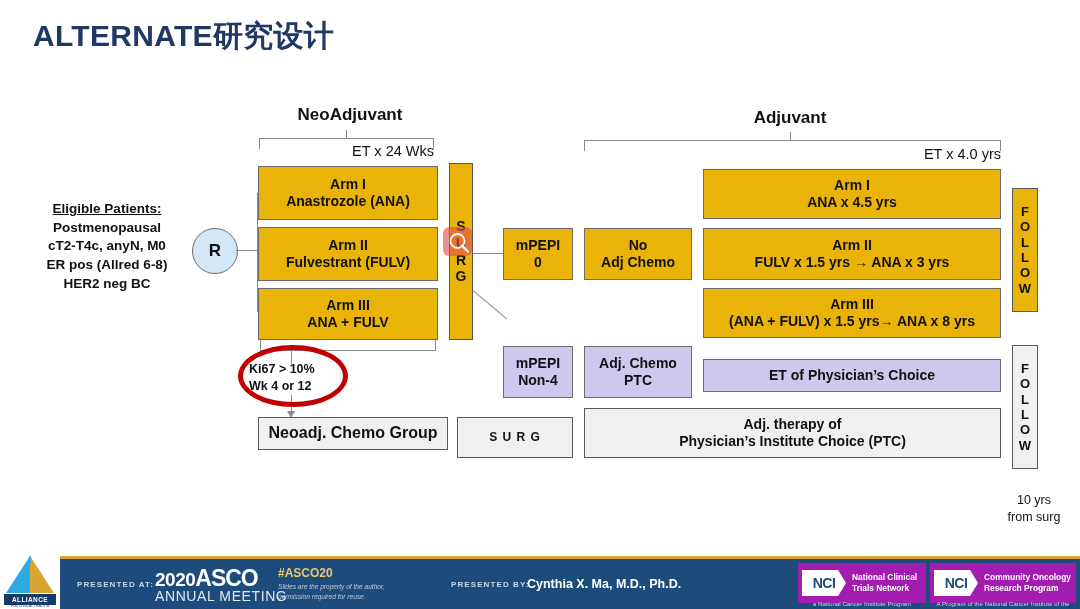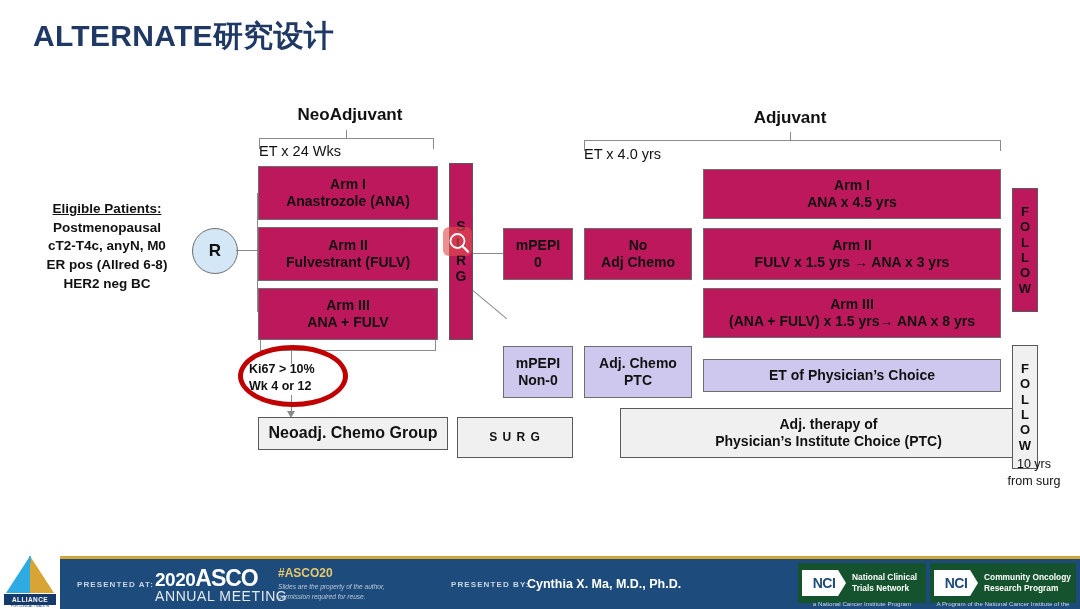--- a/index.html
+++ b/index.html
@@ -21,32 +21,32 @@
 
   
   .box{
     position:absolute;box-sizing:border-box;
     border:1.6px solid #6d6d6d;
     display:flex;align-items:center;justify-content:center;
     text-align:center;
     font-weight:bold;color:#111;
     line-height:1.18;
   }
-  .blue{background:#be185d;}
+  .blue{background:#eab308;}
   .purple{background:#cfc8ee;}
   .grey{background:#f0f0f0;}
   .dkborder{border:1.7px solid #595959;}
 
   
   .sechead{
     position:absolute;font-size:17px;font-weight:bold;color:#111;
     white-space:nowrap;text-align:center;
   }
   .subhead{
-    position:absolute;font-size:14.5px;color:#111;white-space:nowrap;text-align:left;
+    position:absolute;font-size:14.5px;color:#111;white-space:nowrap;text-align:right;
   }
 
   
   .elig{
     position:absolute;left:12px;top:200px;width:190px;
     text-align:center;font-size:13.5px;font-weight:bold;color:#111;line-height:1.38;
   }
   .elig u{text-decoration:underline;}
 
   
@@ -100,21 +100,21 @@
     position:absolute;left:443px;top:227px;width:29px;height:29px;
     background:rgba(226,76,76,.62);border-radius:6px;
   }
   .cursor-mag{
     position:absolute;left:447px;top:231px;width:29px;height:29px;
     pointer-events:none;
   }
 
   
   .note{
-    position:absolute;left:993px;top:456px;width:82px;text-align:center;
+    position:absolute;left:993px;top:492px;width:82px;text-align:center;
     font-size:12.5px;color:#111;line-height:1.35;
   }
 
   
   .footer{
     position:absolute;left:0;top:556px;width:1080px;height:53px;
     background:#1d4b7c;overflow:hidden;
   }
   .footer-topline{position:absolute;left:0;top:0;width:1080px;height:3px;background:#d6a534;}
   .alliance{
@@ -137,21 +137,21 @@
     position:absolute;left:155px;top:9px;color:#fff;white-space:nowrap;
   }
   .asco-lg .yr{font-size:19px;font-weight:bold;letter-spacing:-.5px;}
   .asco-lg .ascotxt{font-size:23px;font-weight:bold;letter-spacing:-1px;}
   .asco-lg .am{display:block;font-size:14px;letter-spacing:.6px;color:#e3e9f0;margin-top:-4px;}
   .hashtag{position:absolute;left:278px;top:10px;color:#e8c86a;font-size:12px;font-weight:bold;}
   .legal{position:absolute;left:278px;top:26px;color:#bcc9d8;font-size:6.6px;font-style:italic;line-height:1.45;width:130px;}
   .presenter{position:absolute;left:527px;top:21px;color:#ffffff;font-size:12.5px;font-weight:bold;white-space:nowrap;}
 
   .nci{
-    position:absolute;top:7px;height:40px;background:#14532d;
+    position:absolute;top:7px;height:40px;background:#a21caf;
     display:flex;align-items:center;box-sizing:border-box;
   }
   .nci .tag{
     width:44px;height:26px;background:#fff;color:#1d4b7c;
     font-size:14px;font-weight:bold;letter-spacing:-.5px;
     display:flex;align-items:center;justify-content:center;
     margin-left:4px;clip-path:polygon(0 0,82% 0,100% 50%,82% 100%,0 100%);
   }
   .nci .ntxt{color:#fff;font-size:8.4px;font-weight:bold;line-height:1.3;margin-left:6px;}
   .nci-sub{position:absolute;color:#c9d6e4;font-size:6.2px;text-align:center;line-height:1.3;}
@@ -225,21 +225,21 @@
   <div class="box blue" style="left:503px;top:228px;width:70px;height:52px;font-size:14px;">
     <div>
       <div>mPEPI</div>
       <div>0</div>
     </div>
   </div>
 
   <div class="box purple" style="left:503px;top:346px;width:70px;height:52px;font-size:14px;">
     <div>
       <div>mPEPI</div>
-      <div>Non-0</div>
+      <div>Non-4</div>
     </div>
   </div>
 
   <div class="box blue" style="left:584px;top:228px;width:108px;height:52px;font-size:14px;">
     <div>
       <div>No</div>
       <div>Adj Chemo</div>
     </div>
   </div>
 
@@ -281,21 +281,21 @@
   <div class="redellipse"></div>
   <div class="ki67">
     <div>Ki67 &gt; 10%</div>
     <div>Wk 4 or 12</div>
   </div>
 
   <div class="box grey dkborder" style="left:258px;top:417px;width:190px;height:33px;font-size:16px;">Neoadj. Chemo Group</div>
 
   <div class="box grey dkborder" style="left:457px;top:417px;width:116px;height:41px;font-size:12px;letter-spacing:1px;">S U R G</div>
 
-  <div class="box grey dkborder" style="left:584px;top:408px;width:417px;height:50px;font-size:14px;margin-left:36px;">
+  <div class="box grey dkborder" style="left:584px;top:408px;width:417px;height:50px;font-size:14px;">
     <div>
       <div>Adj. therapy of</div>
       <div>Physician’s Institute Choice (PTC)</div>
     </div>
   </div>
 
   <div class="vstack blue" style="left:1012px;top:188px;width:26px;height:124px;font-size:13px;">
     <span>F</span>
     <span>O</span>
     <span>L</span>

